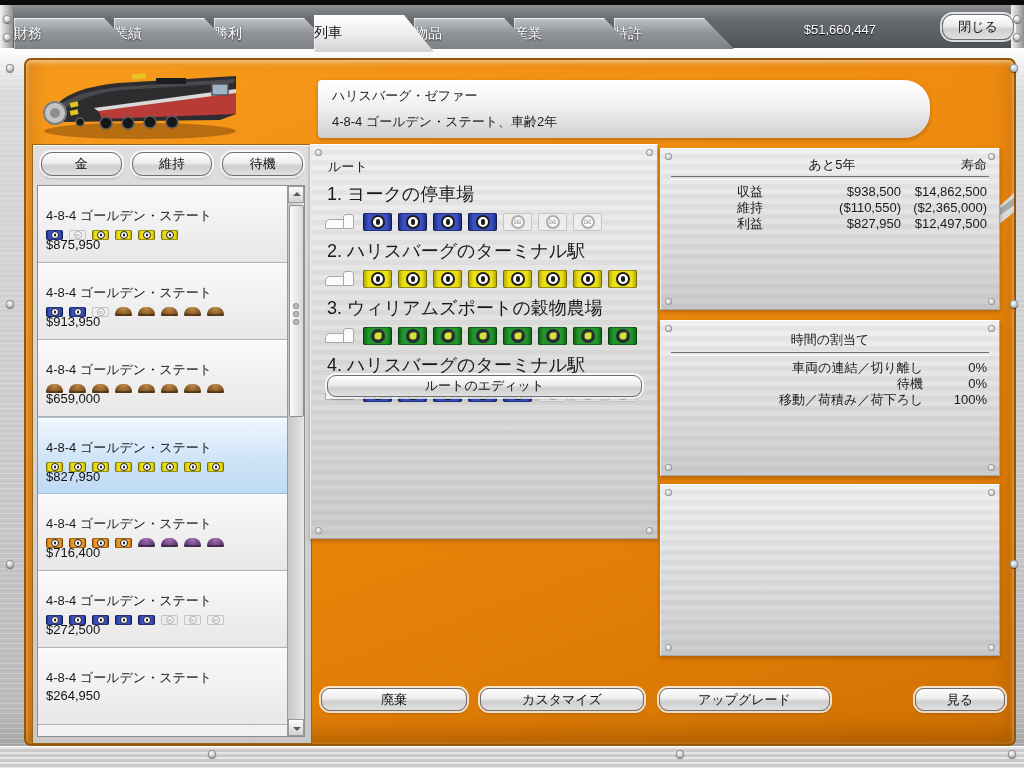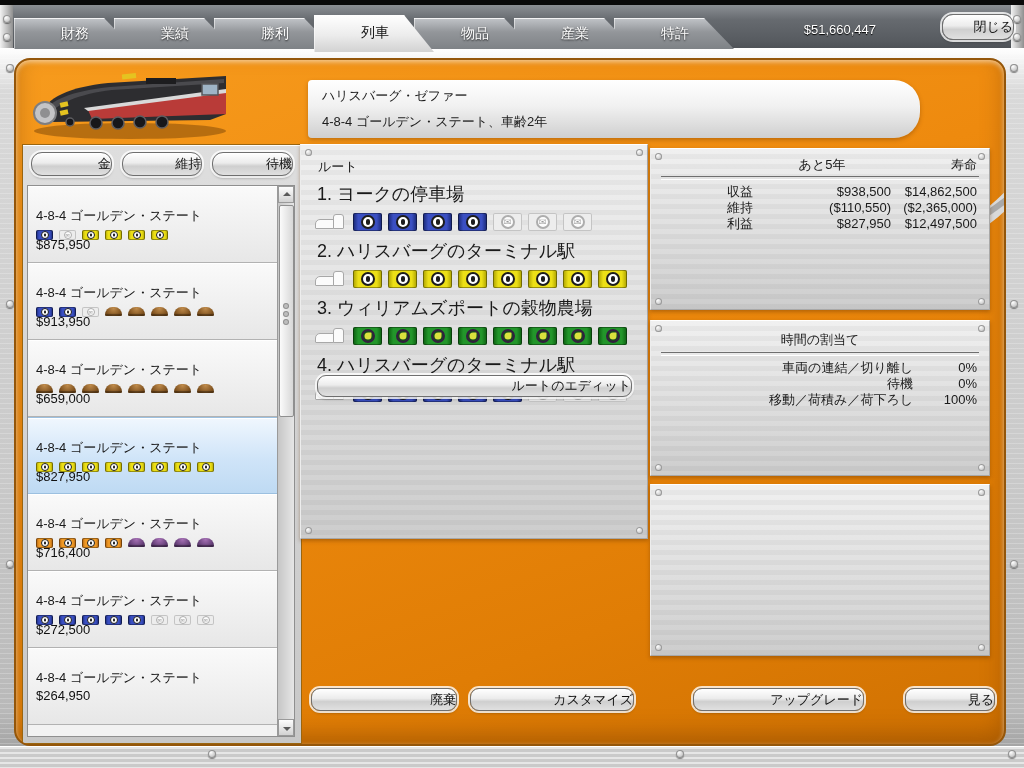--- a/index.html
+++ b/index.html
@@ -7,43 +7,43 @@
        font-family:"Liberation Sans","DejaVu Sans",sans-serif;-webkit-font-smoothing:none;}
   
   #top-black{position:absolute;left:0;top:0;width:1024px;height:5px;background:#0a0a0a;}
   #tabbar{position:absolute;left:0;top:5px;width:1024px;height:43px;
           background:linear-gradient(180deg,#8b8f94,#666a6f 35%,#585c61 80%,#4e5257);
           border-bottom:2px solid #2e3236;}
   .bar-cap{position:absolute;top:0;width:13px;height:43px;
            background:linear-gradient(90deg,#f2f2f2,#b9b9b9 60%,#8f8f8f);}
   #cap-l{left:0;} #cap-r{right:0;}
   .tab{position:absolute;bottom:-1px;height:31px;width:120px;line-height:31px;
-       text-align:center;padding-right:26px;box-sizing:border-box;font-size:14px;color:#fff;
+       text-align:left;padding-right:26px;box-sizing:border-box;font-size:14px;color:#fff;
        text-shadow:0 1px 2px rgba(0,0,0,.8);
        background:linear-gradient(180deg,#c2c5c9,#93969a 45%,#7e8286);
        clip-path:polygon(0 0,calc(100% - 30px) 0,100% 100%,0 100%);
-       box-shadow:inset 0 1px 0 rgba(255,255,255,.8),inset 1px 0 0 rgba(255,255,255,.5);padding-left:28px;}
+       box-shadow:inset 0 1px 0 rgba(255,255,255,.8),inset 1px 0 0 rgba(255,255,255,.5);}
   .tab.active{height:37px;line-height:34px;bottom:-4px;color:#111;text-shadow:none;
        background:linear-gradient(180deg,#ffffff,#ececec 55%,#d2d2d2);}
   #cash{position:absolute;right:148px;top:17px;font-size:13px;color:#fff;
         text-shadow:0 1px 1px #000;}
   #close-btn{position:absolute;right:10px;top:9px;width:72px;height:26px;line-height:24px;}
   
   #frame{position:absolute;left:0;top:48px;width:1024px;height:720px;
          background:linear-gradient(180deg,#ffffff,#d9d9d9 6%,#c9c9c9 60%,#b9b9b9 92%,#989898);}
   #frame::after{content:"";position:absolute;inset:0;
          background:repeating-linear-gradient(180deg,rgba(255,255,255,.22) 0 1px,transparent 1px 5px);}
   #bottom-strip{position:absolute;left:0;top:746px;width:1024px;height:22px;
          border-top:1px solid #fff;
          background:repeating-linear-gradient(180deg,#e6e6e6 0 2px,#cacaca 2px 5px);}
   .screw{position:absolute;width:8px;height:8px;border-radius:50%;z-index:50;
          background:radial-gradient(circle at 35% 30%,#ffffff,#cccccc 55%,#8a8a8a);
          box-shadow:0 1px 1px rgba(0,0,0,.45),inset 0 0 0 1px #909090;}
   
-  #content{position:absolute;left:14px;top:58px;width:988px;height:684px;border-radius:16px;
+  #content{position:absolute;left:24px;top:58px;width:988px;height:684px;border-radius:7px;
          border:2px solid #94560a;overflow:hidden;
          background:linear-gradient(160deg,#f79b1d 0%,#ee8a0e 40%,#e07d05 75%,#cf7102 100%);
          box-shadow:inset 0 2px 5px rgba(255,255,255,.55),inset 0 -10px 22px rgba(110,55,0,.4);}
   .sw{position:absolute;border-radius:50%;border:14px solid transparent;pointer-events:none;}
   #sw1{right:-70px;top:-60px;width:360px;height:240px;border-bottom-color:#d9d9d9;transform:rotate(-24deg);}
   #sw2{right:-86px;top:-74px;width:380px;height:252px;border-bottom-color:#a9a9a9;border-width:6px;transform:rotate(-24deg);}
   
   #train-pic{position:absolute;left:10px;top:4px;width:206px;height:80px;}
   
   #header{position:absolute;left:292px;top:20px;width:612px;height:58px;overflow:hidden;
@@ -51,21 +51,21 @@
           background:linear-gradient(180deg,#ffffff 0%,#f1f1f1 45%,#cfcfcf 100%);
           box-shadow:0 2px 4px rgba(100,50,0,.35);}
   .hline-txt{margin:0 0 0 14px;font-size:13px;color:#1c1c1c;}
   #h1{padding-top:7px;} #h2{padding-top:8px;} #h3{padding-top:7px;}
   
   #left-col{position:absolute;left:6px;top:84px;width:278px;height:598px;
             background:linear-gradient(180deg,#dedede,#c8c8c8);
             border:1px solid #9a6510;box-shadow:inset 0 1px 0 #fff;}
   #filter-buttons{position:absolute;left:8px;top:7px;width:262px;display:flex;gap:10px;}
   .btn{box-sizing:border-box;background:linear-gradient(180deg,#ffffff 0%,#ececec 45%,#cfcfcf 60%,#e0e0e0 100%);
-       border:1px solid #6f6f6f;border-radius:11px;text-align:right;font-size:13px;color:#111;
+       border:1px solid #6f6f6f;border-radius:11px;text-align:center;font-size:13px;color:#111;
        box-shadow:0 0 0 2px rgba(255,255,255,.8),0 2px 3px rgba(0,0,0,.35),inset 0 1px 0 #fff;}
   .btn.small{flex:1;height:24px;line-height:22px;}
   #train-list{position:absolute;left:4px;top:40px;width:268px;height:552px;background:#f2f2f2;
               border:1px solid #8f8f8f;box-sizing:border-box;overflow:hidden;}
   #train-rows{position:absolute;left:0;top:0;right:17px;bottom:0;}
   .trow{height:77px;border-bottom:1px solid #b2b2b2;box-shadow:inset 0 1px 0 #fff;
         background:linear-gradient(180deg,#fafafa,#e7e7e7);
         padding:21px 8px;box-sizing:border-box;display:flex;flex-direction:column;justify-content:space-between;}
   .trow.sel{background:linear-gradient(180deg,#f0f7fe,#cfe4f8 55%,#bedaf3);
         border-top:1px solid #9cc0e0;border-bottom:1px solid #9cc0e0;}
@@ -145,21 +145,21 @@
   #stats-head .c1{text-align:center;}
   .sgrid > div{line-height:16px;}
   #time-title{padding-top:10px;text-align:center;font-size:13px;color:#1a1a1a;}
   .tgrid{display:grid;grid-template-columns:1fr 64px;padding:0 12px;font-size:13px;color:#1a1a1a;}
   .tgrid > div{line-height:16px;}
   .tgrid .l{text-align:right;} .tgrid .v{text-align:right;}
   
   .foot-btn{position:absolute;height:23px;line-height:21px;border-radius:9px;}
   #scrap-btn{left:295px;top:628px;width:146px;}
   #customize-btn{left:454px;top:628px;width:164px;}
-  #upgrade-btn{left:633px;top:628px;width:171px;margin-left:44px;}
+  #upgrade-btn{left:633px;top:628px;width:171px;}
   #view-btn{left:889px;top:628px;width:90px;}
 </style>
 </head>
 <body>
 
 <div id="top-black"></div>
 
 <div id="tabbar">
   <div class="bar-cap" id="cap-l"></div>
   <div class="bar-cap" id="cap-r"></div>

